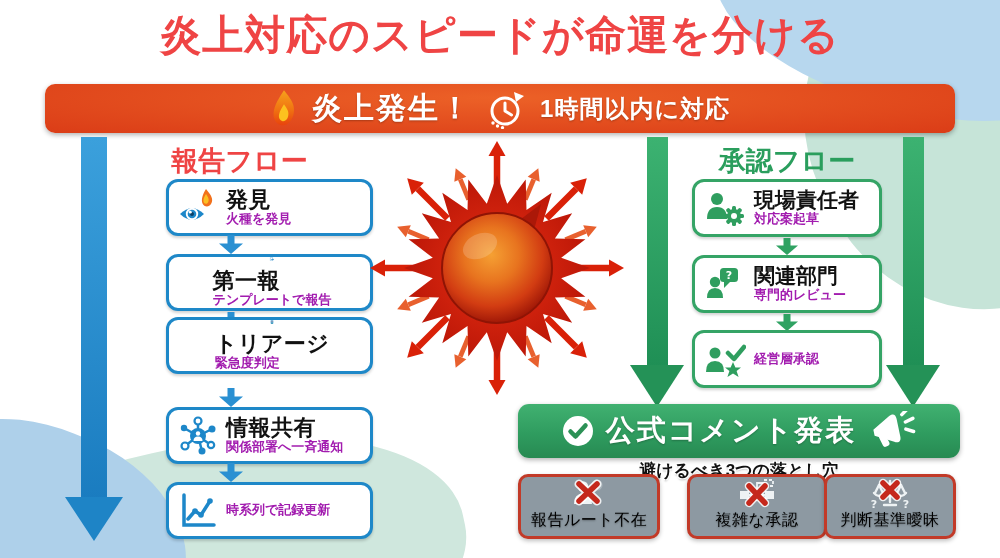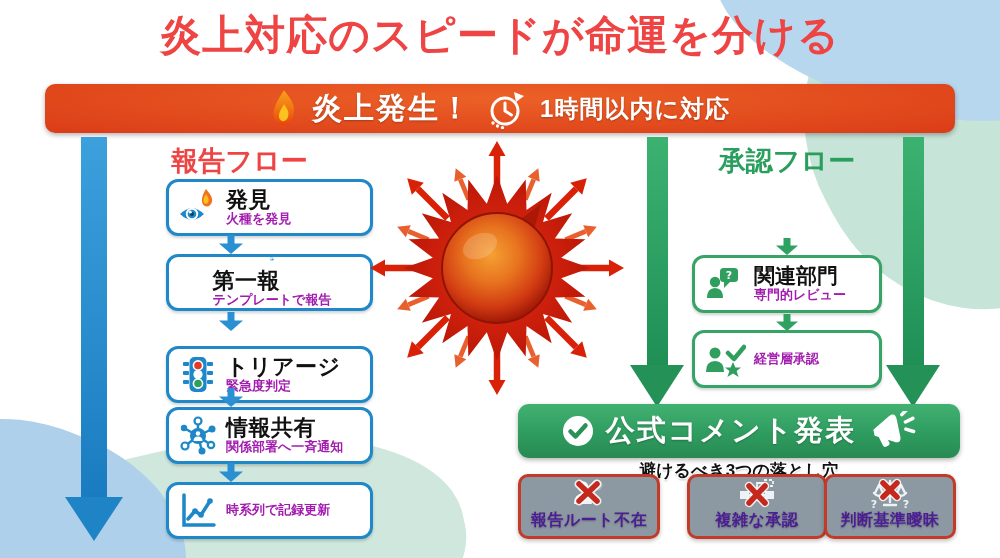--- a/index.html
+++ b/index.html
@@ -41,21 +41,21 @@
       box-shadow:0 2px 5px rgba(0,0,0,.3);display:flex;align-items:center;justify-content:center;gap:12px;}
   .announce-label{color:#fff;font-size:29px;font-weight:900;letter-spacing:2px;text-shadow:0 1px 2px rgba(0,0,0,.25);}
 
   .pitfalls-heading{left:518px;top:459px;width:442px;text-align:center;font-size:17px;font-weight:900;color:#111;
       text-shadow:-1px -1px 0 #fff,1px -1px 0 #fff,-1px 1px 0 #fff,1px 1px 0 #fff,0 2px 2px rgba(0,0,0,.25);}
 
   .pitfall-card{top:474px;height:65px;background:#8d99a2;border:3px solid #c23a28;border-radius:10px;
       box-sizing:border-box;display:flex;flex-direction:column;align-items:center;justify-content:flex-end;
       padding-bottom:5px;box-shadow:0 2px 4px rgba(0,0,0,.25);}
   .pitfall-icon{position:absolute;top:1px;}
-  .pitfall-label{color:#4c1d95;font-size:16px;font-weight:700;letter-spacing:.5px;text-shadow:0 1px 2px rgba(0,0,0,.3);}
+  .pitfall-label{color:#000000;font-size:16px;font-weight:400;letter-spacing:.5px;text-shadow:0 1px 2px rgba(0,0,0,.3);}
 </style>
 </head>
 <body>
 
 <div class="stage">
 
   <div class="deco deco-tr-teal"></div>
   <div class="deco deco-tr-blue"></div>
   <div class="deco deco-bl-teal"></div>
   <div class="deco deco-bl-blue"></div>
@@ -130,21 +130,21 @@
       <span class="fb-title">第一報</span>
       <span class="fb-sub">テンプレートで報告</span>
     </div>
   </div>
 
   <svg class="z" style="left:218px;top:312px;" width="26" height="19" viewBox="0 0 26 19">
     <rect x="9.5" y="0" width="7" height="9" fill="#2a90d2"></rect>
       <polygon points="1,8.5 25,8.5 13,19" fill="#2a90d2"></polygon>
   </svg>
 
-  <div class="z flow-box blue" style="top:346px;">
+  <div class="z flow-box blue" style="top:317px;flex-direction:column;">
     <svg width="40" height="40" viewBox="0 0 40 40">
       <rect x="5" y="7" width="6" height="4" rx="1" fill="#1d87c9"></rect>
         <rect x="5" y="16" width="6" height="4" rx="1" fill="#1d87c9"></rect>
         <rect x="5" y="25" width="6" height="4" rx="1" fill="#1d87c9"></rect>
       <rect x="29" y="7" width="6" height="4" rx="1" fill="#1d87c9"></rect>
         <rect x="29" y="16" width="6" height="4" rx="1" fill="#1d87c9"></rect>
         <rect x="29" y="25" width="6" height="4" rx="1" fill="#1d87c9"></rect>
       <rect x="11.5" y="2" width="17" height="35" rx="5" fill="#1d87c9"></rect>
       <circle cx="20" cy="10.5" r="4.6" fill="#e23b2c" stroke="#fff" stroke-width="1.6"></circle>
       <circle cx="20" cy="19.5" r="4.6" fill="#fff"></circle>
@@ -268,20 +268,38 @@
     <rect x="19" y="0" width="21" height="230" fill="url(#gag)"></rect>
     <polygon points="2,228 56,228 29,270" fill="#249257"></polygon>
   </svg>
   <svg class="z" style="left:884px;top:137px;" width="58" height="272" viewBox="0 0 58 272">
     <rect x="19" y="0" width="21" height="230" fill="url(#gag)"></rect>
     <polygon points="2,228 56,228 29,270" fill="#249257"></polygon>
   </svg>
 
   <div class="z flow-heading green">承認フロー</div>
 
+  <div class="z flow-box green" style="top:179px;">
+    <svg width="42" height="40" viewBox="0 0 42 40">
+      <circle cx="13" cy="11" r="6" fill="#2f9e5f"></circle>
+      <path d="M3,31 Q3,19 13,19 Q23,19 23,31 Z" fill="#2f9e5f"></path>
+      <g transform="translate(30,28)" fill="#2f9e5f">
+        <rect x="-2" y="-10" width="4" height="20" rx="1.5"></rect>
+        <rect x="-2" y="-10" width="4" height="20" rx="1.5" transform="rotate(45)"></rect>
+        <rect x="-2" y="-10" width="4" height="20" rx="1.5" transform="rotate(90)"></rect>
+        <rect x="-2" y="-10" width="4" height="20" rx="1.5" transform="rotate(135)"></rect>
+        <circle r="7"></circle>
+          <circle r="3" fill="#fff"></circle>
+      </g>
+    </svg>
+    <div class="fb-text">
+      <span class="fb-title">現場責任者</span>
+      <span class="fb-sub">対応案起草</span>
+    </div>
+  </div>
 
   <svg class="z" style="left:774px;top:238px;" width="26" height="17" viewBox="0 0 26 17">
     <rect x="9.5" y="0" width="7" height="8" fill="#2fa262"></rect>
       <polygon points="2,7.5 24,7.5 13,17" fill="#2fa262"></polygon>
   </svg>
 
   <div class="z flow-box green" style="top:255px;">
     <svg width="42" height="40" viewBox="0 0 42 40">
       <circle cx="11" cy="18" r="5.2" fill="#2f9e5f"></circle>
       <path d="M3,34 Q3,24 11,24 Q19,24 19,34 Z" fill="#2f9e5f"></path>

